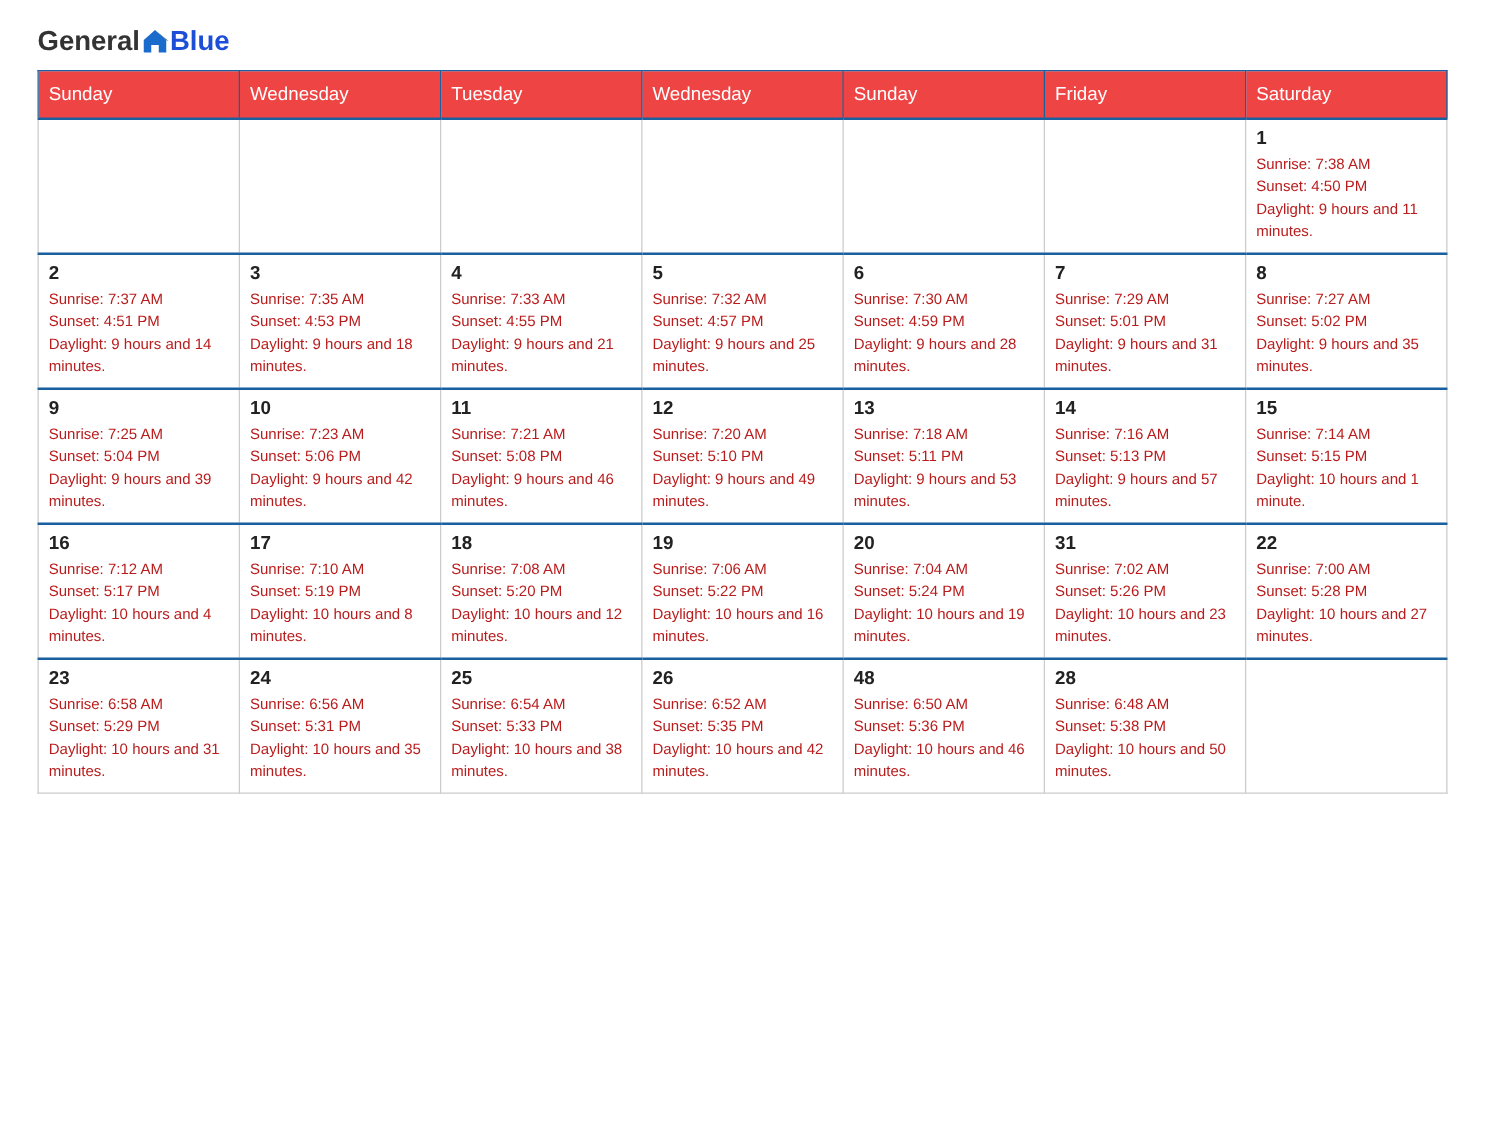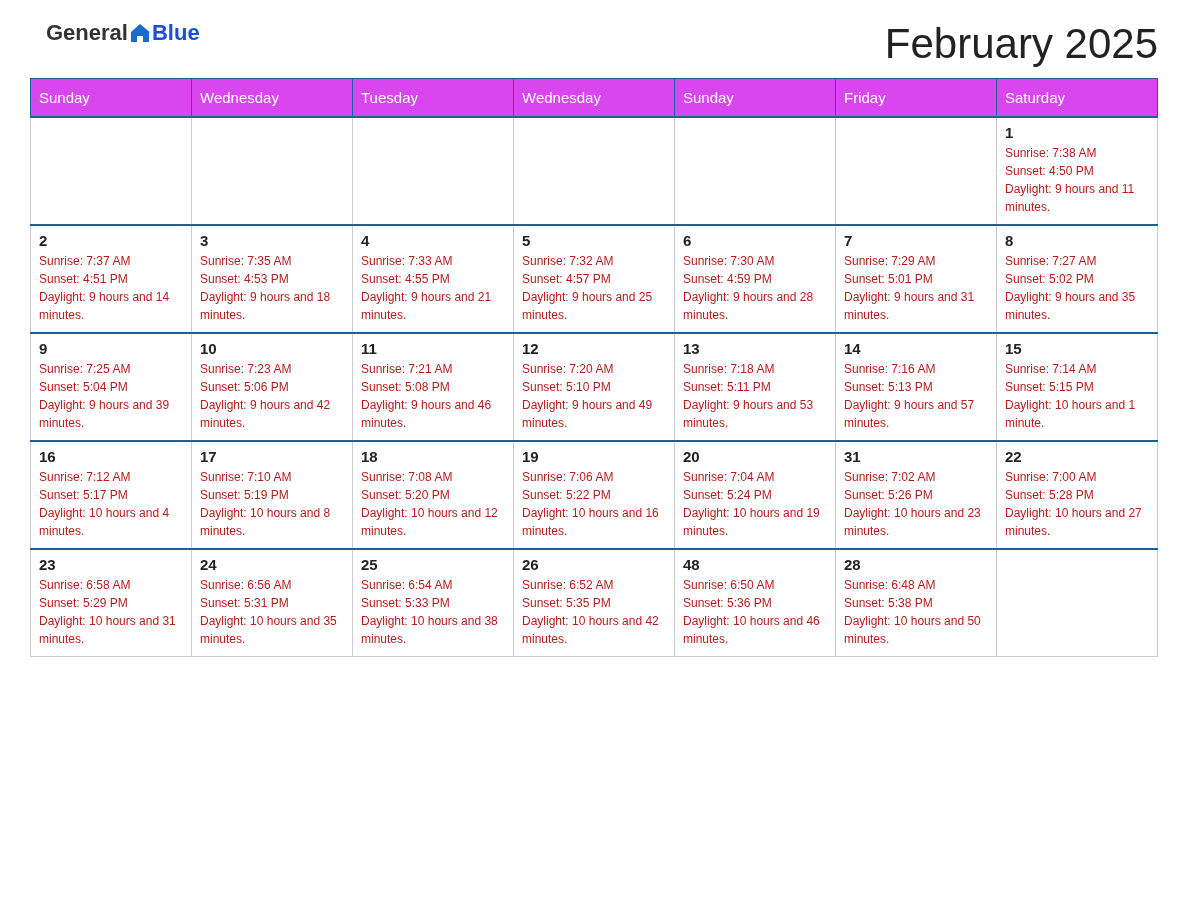--- a/index.html
+++ b/index.html
@@ -8,21 +8,20 @@
       background: #fff;
       padding: 20px 30px;
       width: 1188px;
       min-height: 918px;
     }
     .header {
       display: flex;
       justify-content: space-between;
       align-items: flex-start;
       margin-bottom: 10px;
-      margin-left: 16px;
     }
     .logo {
       display: flex;
       flex-direction: column;
       align-items: flex-start;
     }
     .logo-text {
       display: flex;
       align-items: center;
       font-size: 22px;
@@ -41,21 +40,21 @@
       font-size: 18px;
       color: #444;
       margin-top: 2px;
     }
     .calendar-table {
       width: 100%;
       border-collapse: collapse;
       margin-top: 10px;
     }
     .calendar-table th {
-      background-color: #d946ef;
+      background-color: #ef4444;
       color: #fff;
       padding: 10px 8px;
       text-align: left;
       font-size: 15px;
       font-weight: normal;
       border: 1px solid #1a5f9e;
     }
     .calendar-table td {
       vertical-align: top;
       padding: 6px 8px 8px 8px;
@@ -96,21 +95,20 @@
     <div class="logo-text">
       <span>General</span>
       <svg width="22" height="22" viewBox="0 0 22 22" style="margin:0 1px">
         <polygon points="11,2 20,10 20,20 14,20 14,14 8,14 8,20 2,20 2,10" fill="#1a6bcc"></polygon>
         <polygon points="11,2 22,11 20,10" fill="#0d4a8c"></polygon>
       </svg>
       <span style="color:#1d4ed8">Blue</span>
     </div>
   </div>
   <div class="title-section">
-    <div class="calendar-title">February 2025</div>
   </div>
 </div>
 
 <table class="calendar-table">
   <thead>
     <tr>
       <th>Sunday</th>
       <th>Wednesday</th>
       <th>Tuesday</th>
       <th>Wednesday</th>

